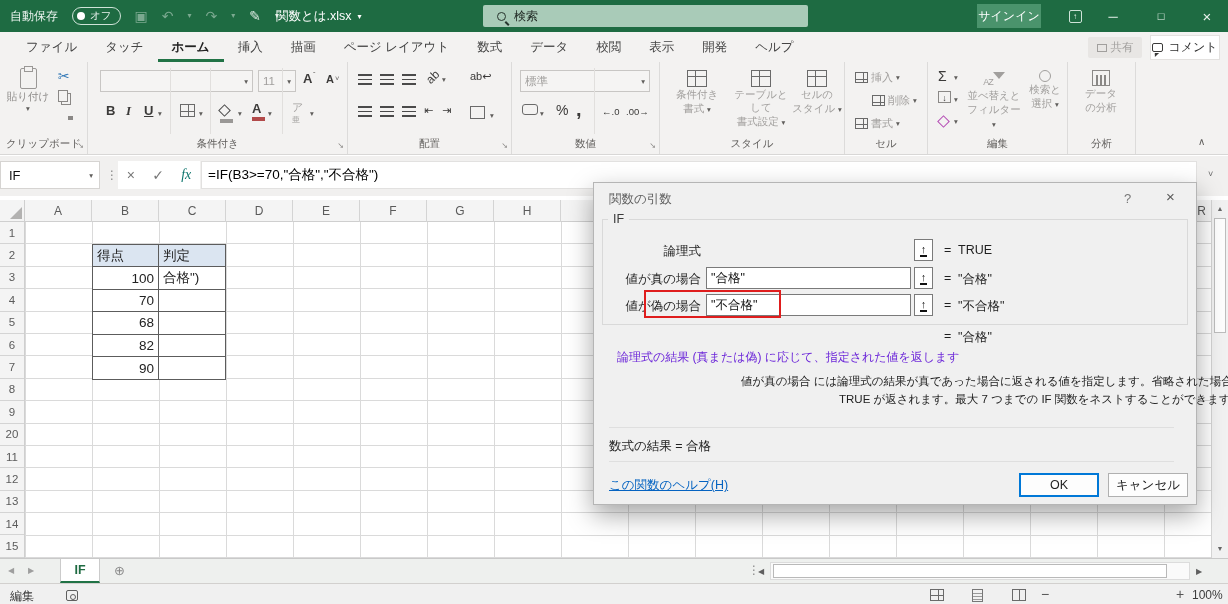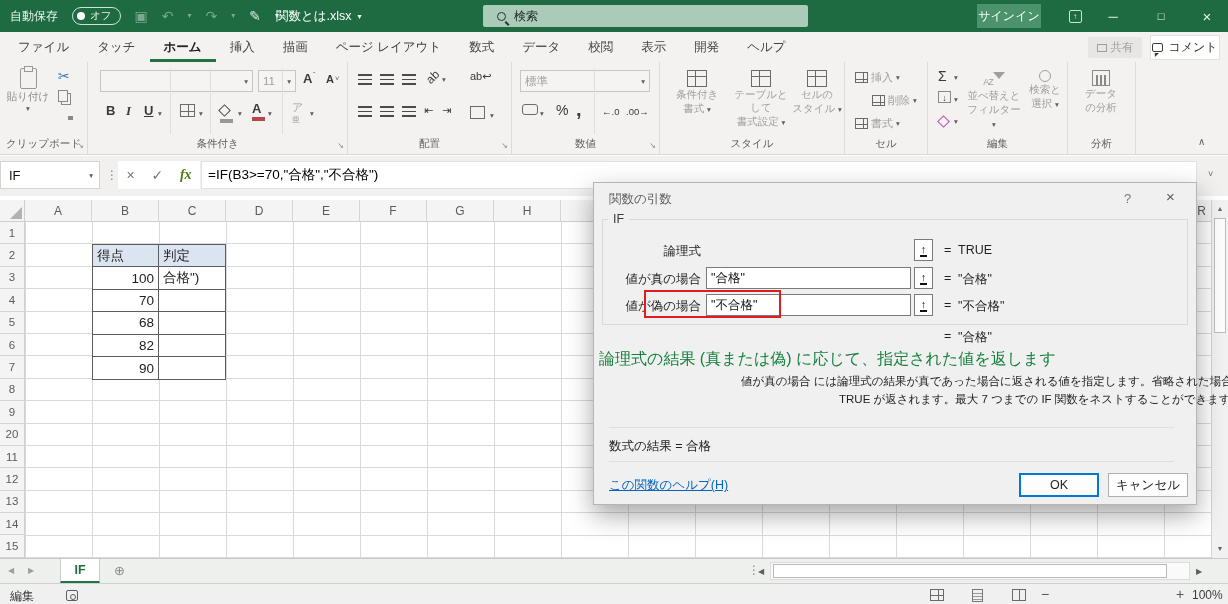--- a/index.html
+++ b/index.html
@@ -15,21 +15,21 @@
   .qic{color:#7ba990;font-size:14px;line-height:1}
   .qic.on{color:#d9e9e0}
   .fname{position:absolute;left:276px;top:0;height:32px;display:flex;align-items:center;gap:6px;color:#fff;font-size:12.5px}
   .searchbox{position:absolute;left:483px;top:5px;width:325px;height:22px;background:#a9cbb8;border-radius:2px;display:flex;align-items:center;gap:8px;padding-left:14px;color:#1c241f;font-size:12px}
   .mag{width:9px;height:9px;border:1.5px solid #27352d;border-radius:50%;position:relative}
   .mag::after{content:"";position:absolute;left:8px;top:8px;width:5px;height:1.5px;background:#27352d;transform:rotate(45deg);transform-origin:0 0}
   .signin{position:absolute;left:977px;top:4px;width:64px;height:24px;background:#4a936c;color:#fff;display:flex;align-items:center;justify-content:center;font-size:12px}
   .winbtn{position:absolute;top:0;width:34px;height:32px;display:flex;align-items:center;justify-content:center;color:#e9f2ed;font-size:13px}
   .ropts{width:13px;height:13px;border:1px solid #cfe3d8;border-radius:2px;display:flex;align-items:center;justify-content:center;font-size:8px;color:#e9f2ed}
   
-  .tabrow{position:absolute;left:0;top:32px;width:1228px;height:30px;background:#f3f2f1;display:flex;align-items:center;padding-left:4px;gap:0}
+  .tabrow{position:absolute;left:0;top:32px;width:1228px;height:30px;background:#f3f2f1;display:flex;align-items:center;padding-left:12px;gap:0}
   .rtab{padding:0 14px;height:30px;display:flex;align-items:center;font-size:12.5px;color:#444;white-space:nowrap}
   .rtab.active{color:#222;font-weight:bold;border-bottom:3px solid #217346;padding-top:3px}
   .sharebtn{position:absolute;left:1088px;top:37px;width:54px;height:21px;background:#e8e6e4;border-radius:2px;display:flex;align-items:center;justify-content:center;gap:4px;color:#a19f9d;font-size:11.5px}
   .combtn{position:absolute;left:1150px;top:35px;width:70px;height:25px;background:#fff;border:1px solid #e3e1df;display:flex;align-items:center;justify-content:center;gap:5px;color:#2f2f2f;font-size:12px}
   .bubble{width:11px;height:9px;border:1.3px solid #3b3a39;border-radius:2px;position:relative}
   .bubble::after{content:"";position:absolute;left:1px;top:8px;border:3px solid transparent;border-top-color:#3b3a39;border-left-color:#3b3a39;transform:scale(.7)}
   .shic{width:10px;height:8px;border:1.2px solid #a19f9d;position:relative}
   
   .ribbon{position:absolute;left:0;top:62px;width:1228px;height:93px;background:#f3f2f1;border-bottom:1px solid #d8d7d6}
   .grp{position:absolute;top:0;height:92px;border-right:1px solid #dcdbda}
@@ -325,21 +325,21 @@
 
   <div class="frow">
     <div class="namebox">
       <span>IF</span>
       <span class="dd" style="margin-left:auto;margin-right:6px">▾</span>
     </div>
     <span class="abs" style="left:106px;top:12px;color:#8a8a8a">⋮</span>
     <div class="fbtns">
       <span style="color:#777">×</span>
       <span style="color:#777">✓</span>
-      <span style="color:#4d7c0f;font-style:italic;font-family:'Liberation Serif',serif;font-weight:bold">fx</span>
+      <span style="color:#0f766e;font-style:italic;font-family:'Liberation Serif',serif;font-weight:normal">fx</span>
     </div>
     <div class="fxbox">
         <span>=IF(B3&gt;=70,"合格","不合格")</span>
       </div>
     <span class="abs" style="left:1208px;top:13px;color:#666;font-size:9px">˅</span>
   </div>
 
   <div class="corner"></div>
   <div class="hdrrow" id="cols">
       <div class="colh">A</div>
@@ -433,21 +433,21 @@
     <span class="dcollapse" style="top:111px">
         <span class="uparr">↑</span>
       </span>
     <span class="deq" style="top:115px">=</span>
     <span class="dres" style="top:115px">"不合格"</span>
     <div class="redbox"></div>
 
     <span class="deq" style="top:146px">=</span>
     <span class="dres" style="top:146px">"合格"</span>
 
-    <span class="abs" style="left:5px;top:166px;font-size:16px;color:#15803d">論理式の結果 (真または偽) に応じて、指定された値を返します</span>
+    <span class="abs" style="left:23px;top:166px;font-size:12px;color:#6d28d9">論理式の結果 (真または偽) に応じて、指定された値を返します</span>
     <span class="abs" style="left:147px;top:191px;font-size:11.5px;color:#222;white-space:nowrap">値が真の場合  には論理式の結果が真であった場合に返される値を指定します。省略された場合、</span>
     <span class="abs" style="left:245px;top:209px;font-size:11.5px;color:#222;white-space:nowrap">TRUE が返されます。最大 7 つまでの IF 関数をネストすることができます</span>
 
     <div class="dsep" style="top:244px"></div>
     <span class="abs" style="left:15px;top:255px;color:#222">数式の結果 =  合格</span>
     <div class="dsep" style="top:278px"></div>
 
     <a class="dlink">この関数のヘルプ(H)</a>
     <div class="dbtn okbtn">OK</div>
     <div class="dbtn cancelbtn">キャンセル</div>

